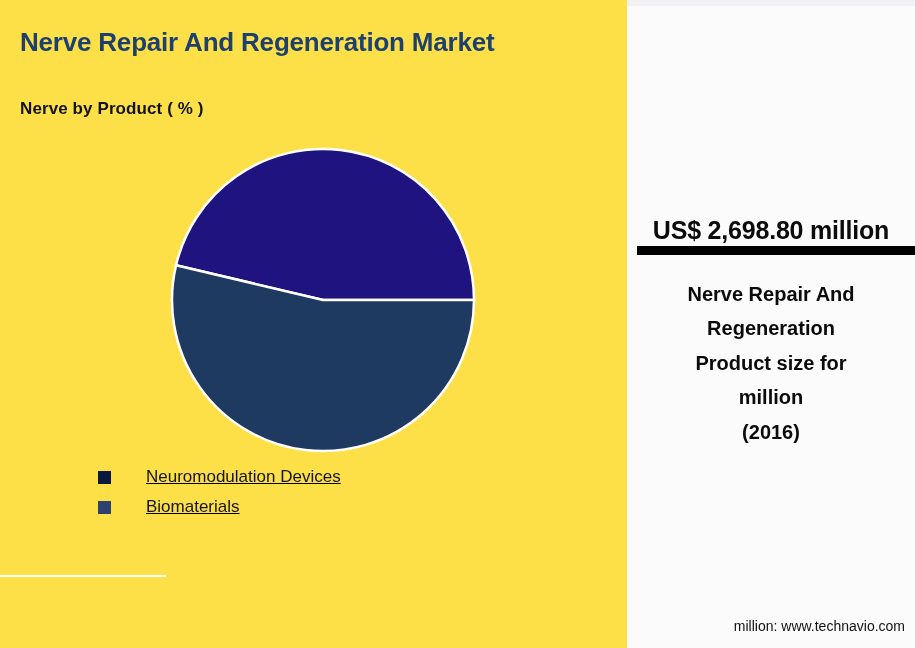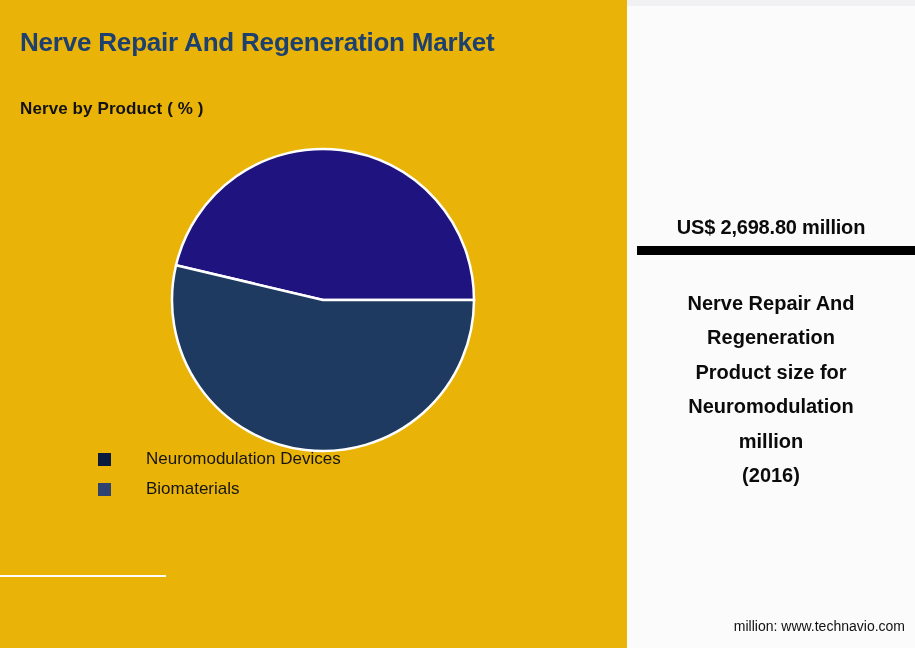--- a/index.html
+++ b/index.html
@@ -22,21 +22,21 @@
     height: 648px;
   }
 
   
   .left-panel {
     position: absolute;
     left: 0;
     top: 0;
     width: 627px;
     height: 648px;
-    background: #eab308;
+    background: #fde047;
   }
 
   .chart-title {
     position: absolute;
     left: 20px;
     top: 26px;
     width: 560px;
     font-size: 26px;
     font-weight: bold;
     line-height: 1.25;
@@ -60,21 +60,22 @@
     top: 147px;
     width: 306px;
     height: 306px;
   }
   .pie-wrap svg { display: block; }
 
   
   .legend {
     position: absolute;
     left: 98px;
-    top: 444px;
+    top: 462px;
+    text-decoration: underline;
   }
   .legend-row {
     display: flex;
     align-items: center;
     height: 30px;
   }
   .legend-swatch {
     width: 13px;
     height: 13px;
     flex: 0 0 13px;
@@ -104,39 +105,39 @@
     height: 642px;
     background: #fbfbfb;
   }
 
   .kpi-value {
     position: absolute;
     left: 0;
     top: 210px;
     width: 288px;
     text-align: center;
-    font-size: 20px;
+    font-size: 25px;
     font-weight: bold;
     color: #0b0b0b;
     letter-spacing: -0.2px;
   }
 
   .kpi-underline {
     position: absolute;
     left: 10px;
     top: 240px;
     width: 278px;
     height: 9px;
     background: #000000;
   }
 
   .kpi-caption {
     position: absolute;
     left: 14px;
-    top: 280px;
+    top: 271px;
     width: 260px;
     text-align: center;
     font-size: 20px;
     font-weight: bold;
     line-height: 1.72;
     color: #0b0b0b;
   }
   .kpi-caption span { display: block; }
 
   .source-note {
@@ -186,21 +187,20 @@
   <div class="right-panel">
 
     <div class="kpi-value">US$ 2,698.80 million</div>
 
     <div class="kpi-underline"></div>
 
     <div class="kpi-caption">
       <span>Nerve Repair And</span>
       <span>Regeneration</span>
       <span>Product size for</span>
-      <span>Neuromodulation</span>
       <span>million</span>
       <span>(2016)</span>
     </div>
 
     <div class="source-note">million: www.technavio.com</div>
   </div>
 
 </div>
 
 </body></html>

